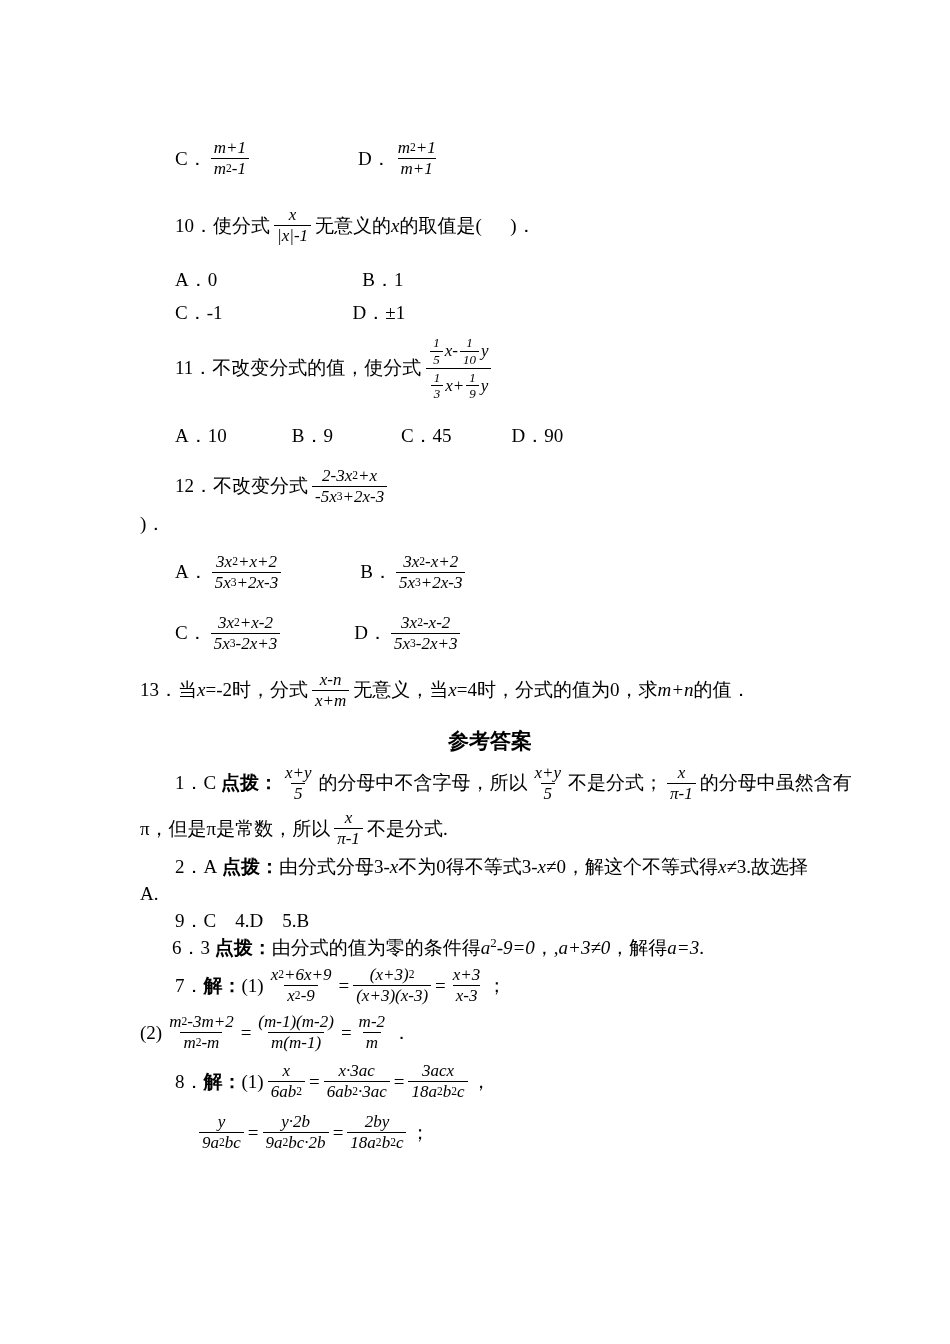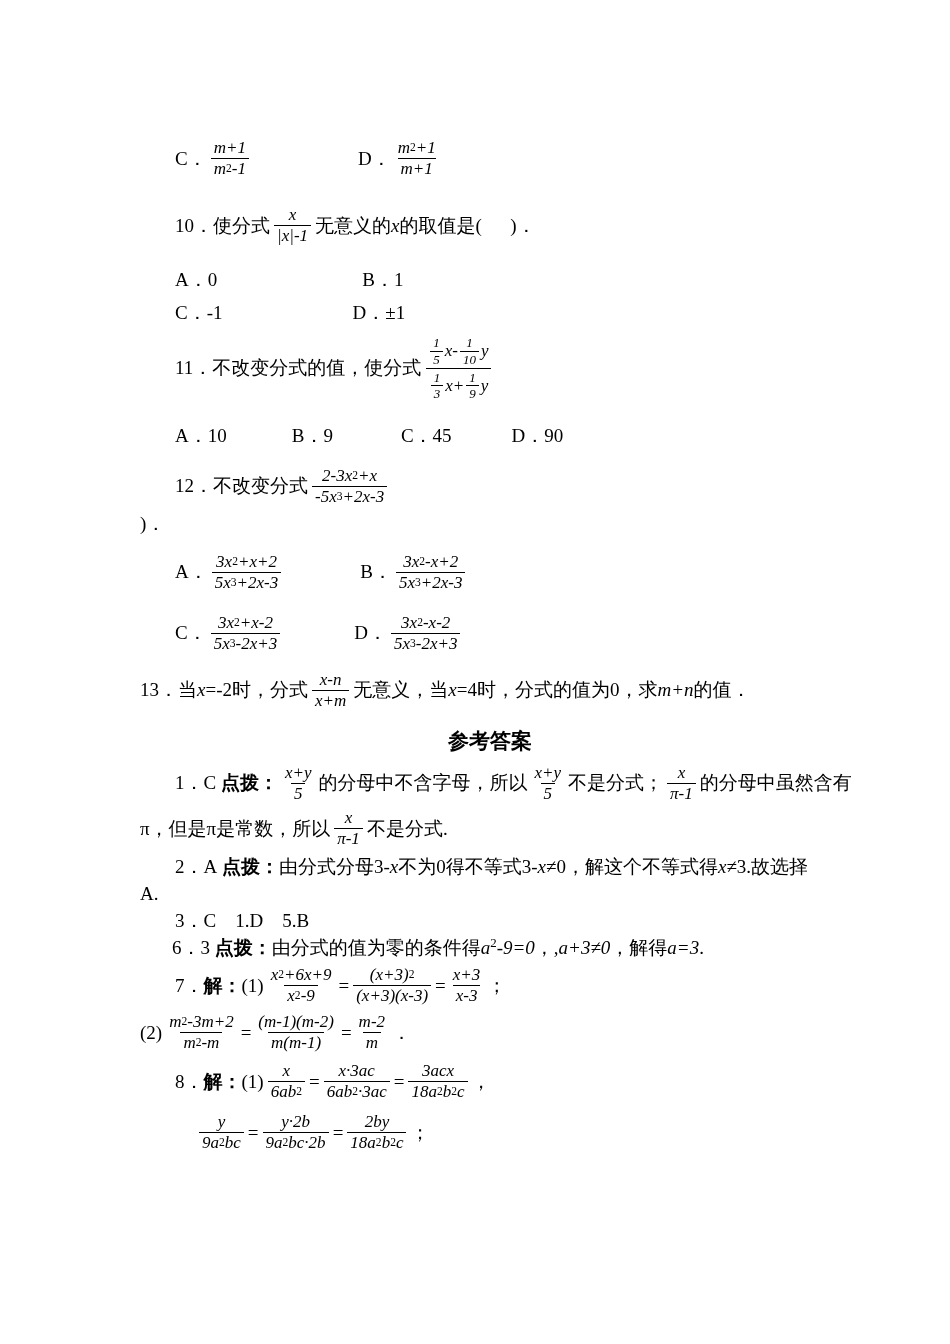--- a/index.html
+++ b/index.html
@@ -170,21 +170,21 @@
         <span class="run">不为0得不等式3-</span>
         <span class="run math">x</span>
         <span class="run">≠0，解这个不等式得</span>
         <span class="run math">x</span>
         <span class="run">≠3.故选择</span>
       </div>
       <div class="line" style="margin-top: 0px;">
         <span class="run">A.</span>
       </div>
       <div class="line" style="margin-left: 35px; margin-top: 0px;">
-        <span class="run">3．C　1.D　5.B</span>
+        <span class="run">9．C　4.D　5.B</span>
       </div>
       <div class="line" style="margin-left: 32px; margin-top: 0px;">
         <span class="run">6．3&nbsp;</span>
         <span class="run bold">点拨：</span>
         <span class="run">由分式的值为零的条件得</span>
         <span class="run math">a<sup>2</sup>-9=0</span>
         <span class="run">，,</span>
         <span class="run math">a+3≠0</span>
         <span class="run">，解得</span>
         <span class="run math">a=3</span>

